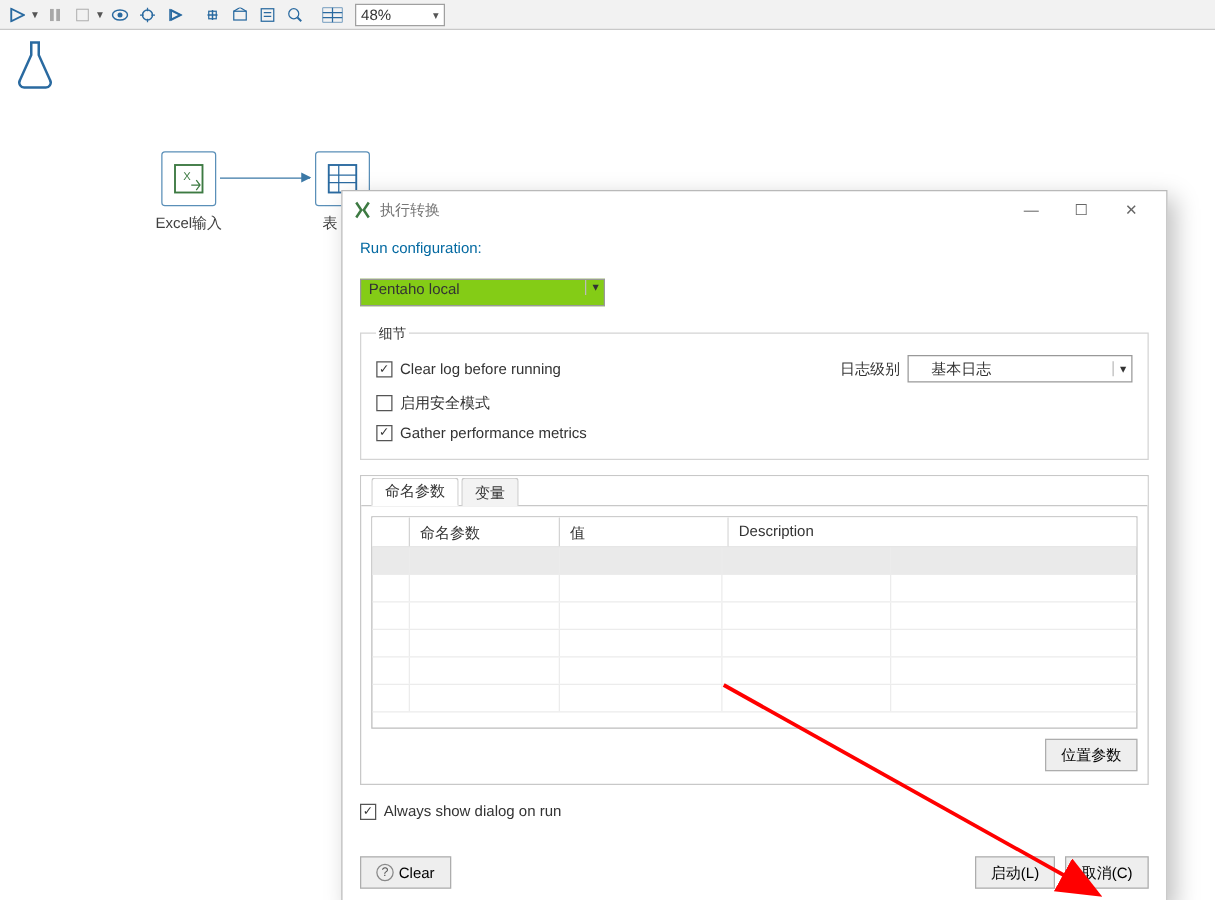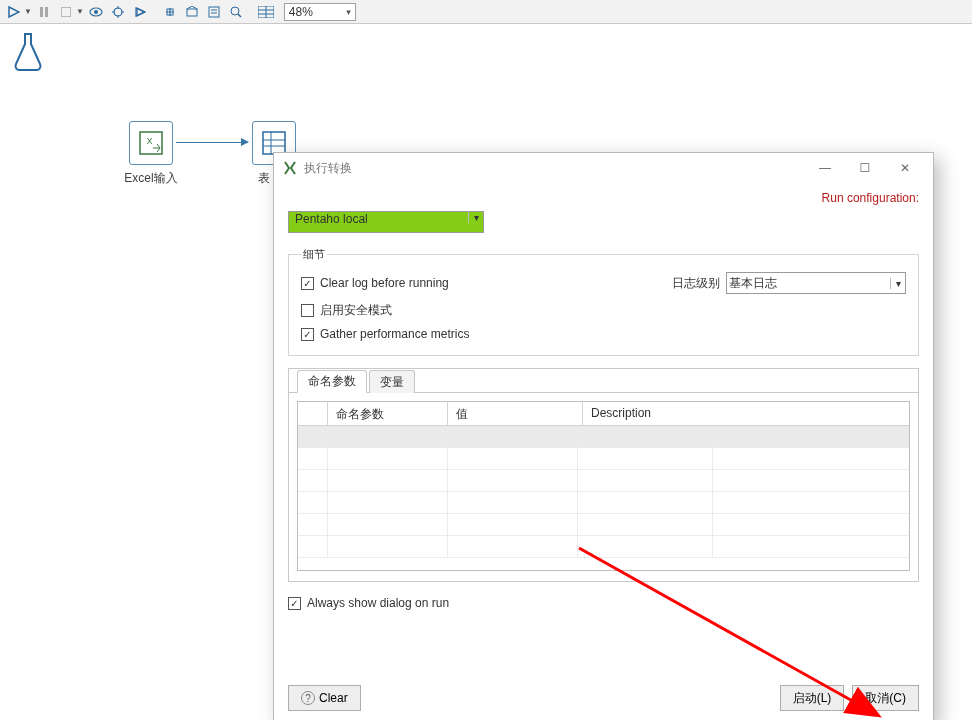--- a/index.html
+++ b/index.html
@@ -115,21 +115,21 @@
     display: flex; align-items: center; justify-content: center;
     color: #666; cursor: pointer;
   }
   .dlg-body {
     flex: 1;
     padding: 8px 14px 12px 14px;
     display: flex;
     flex-direction: column;
     position: relative;
   }
-  .label-row { color: #b91c1c; margin-bottom: 6px; text-align: right; }
+  .label-row { color: #0369a1; margin-bottom: 18px; }
   .select-box {
     width: 196px; height: 22px;
     border: 1px solid #999;
     background: #84cc16;
     display: flex; align-items: flex-start;
     padding: 0 6px;
     position: relative;
     font-size: 12px;
   }
   .select-box .caret {
@@ -159,21 +159,21 @@
     font-size: 10px; color: #333;
     background: #fff;
   }
   .details-right {
     margin-left: auto;
     display: flex; align-items: center;
   }
   .details-right .lab { margin-right: 6px; }
   .log-select {
     width: 180px; height: 22px; border: 1px solid #999; background: #fff;
-    display: flex; align-items: center; padding: 0 2px; position: relative;
+    display: flex; align-items: center; padding: 0 18px; position: relative;
   }
   .log-select .caret { position: absolute; right: 4px; font-size: 10px; color: #333; border-left: 1px solid #bbb; padding-left: 5px; }
 
   
   .tabs-area { margin-top: 12px; border: 1px solid #c8c8c8; padding: 8px 8px 10px 8px; position: relative; }
   .tab-strip {
     position: relative;
     height: 24px;
     margin: -8px -8px 8px -8px;
     border-bottom: 1px solid #c8c8c8;
@@ -484,20 +484,25 @@
             </div>
           <div class="pt-row">
               <div class="col-a"></div>
               <div class="col-b"></div>
               <div class="col-c"></div>
               <div class="col-d"></div>
               <div class="col-e"></div>
             </div>
         </div>
 
+        <div class="pos-params">
+          <button class="btn">
+              <span>位置参数</span>
+            </button>
+        </div>
       </div>
 
       <div class="footer-row">
         <span class="chk">✓</span>
         <span>Always show dialog on run</span>
       </div>
 
       <div class="footer-actions">
         <button class="btn help-btn">
           <span class="q">?</span>

